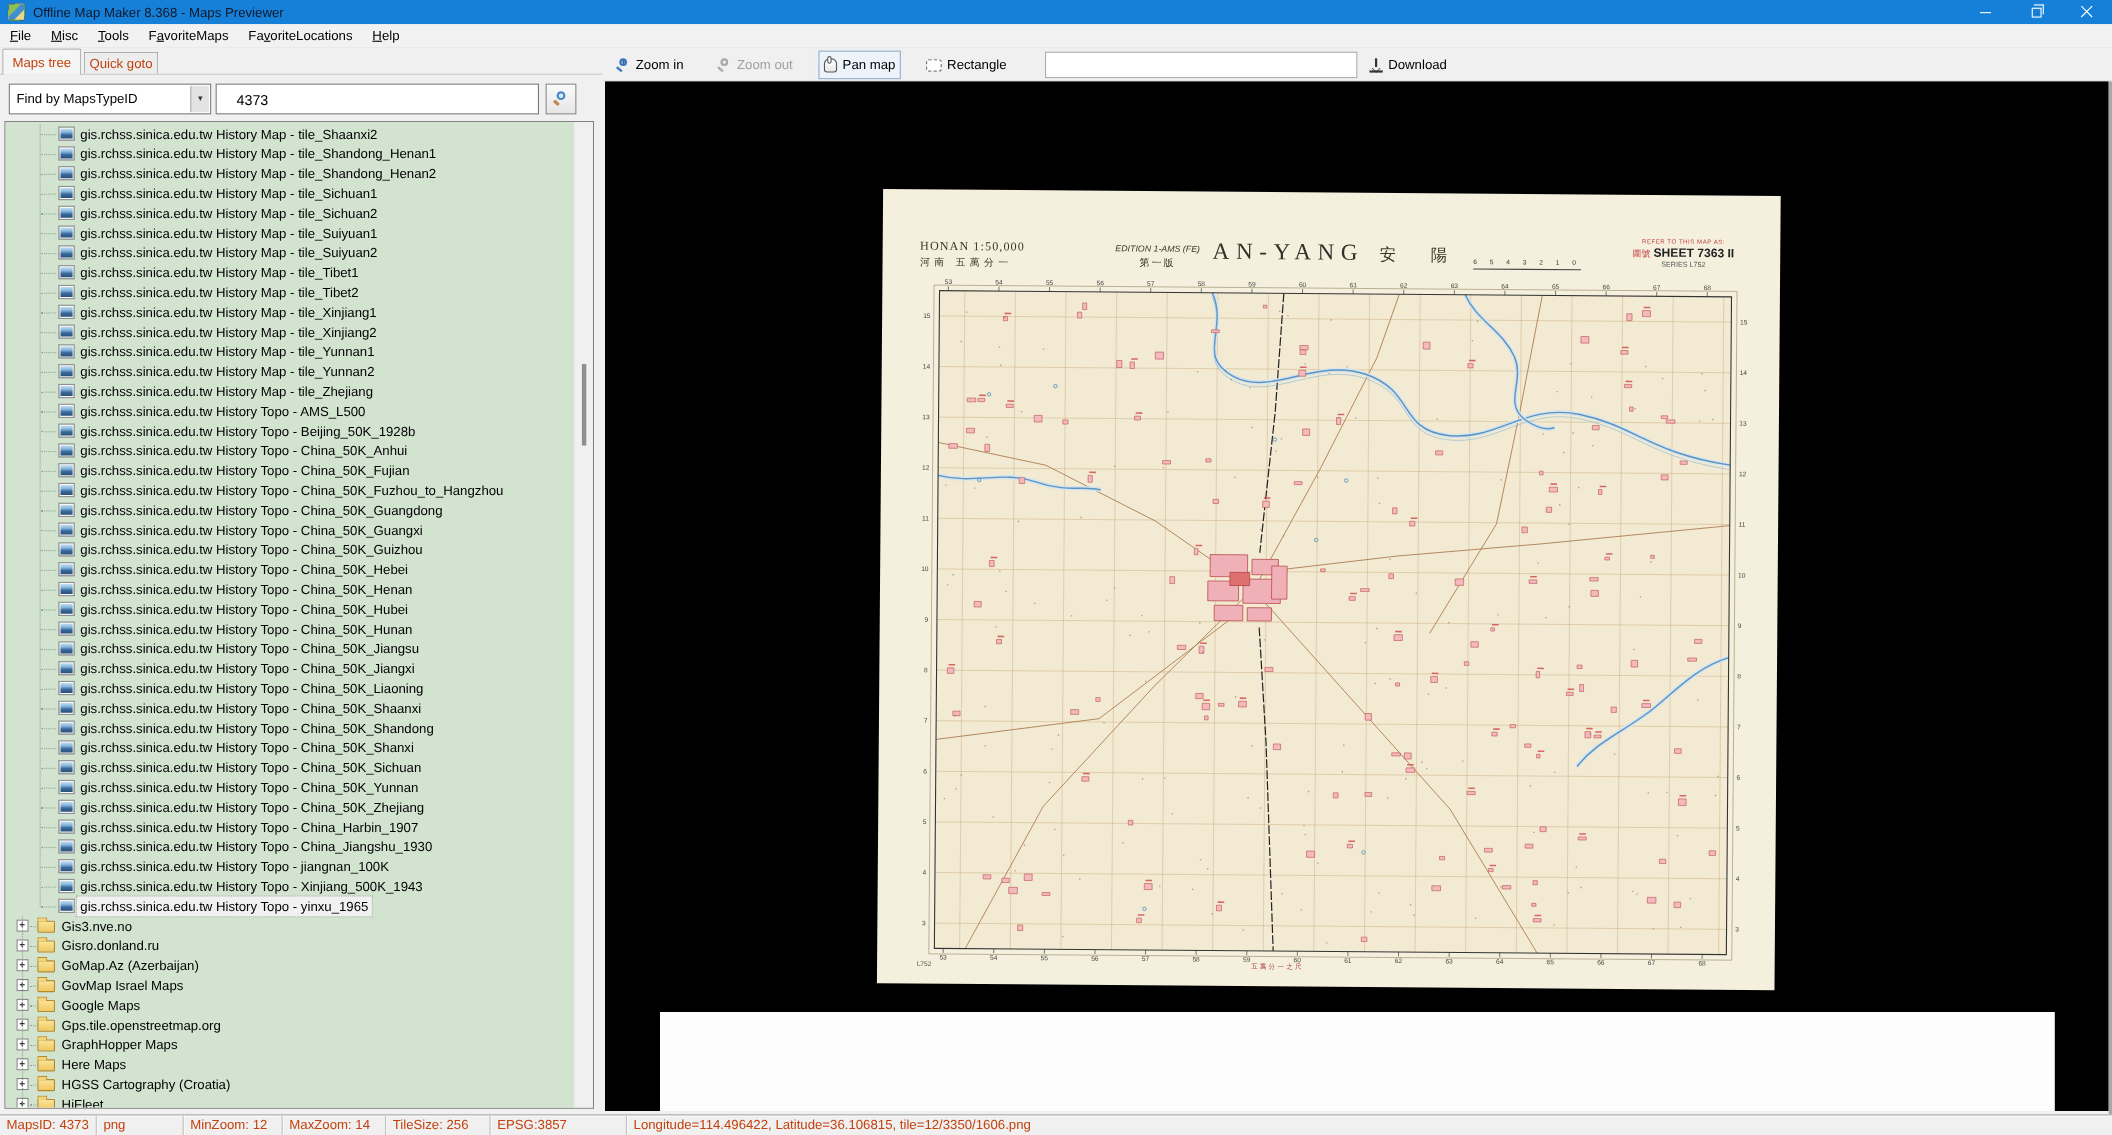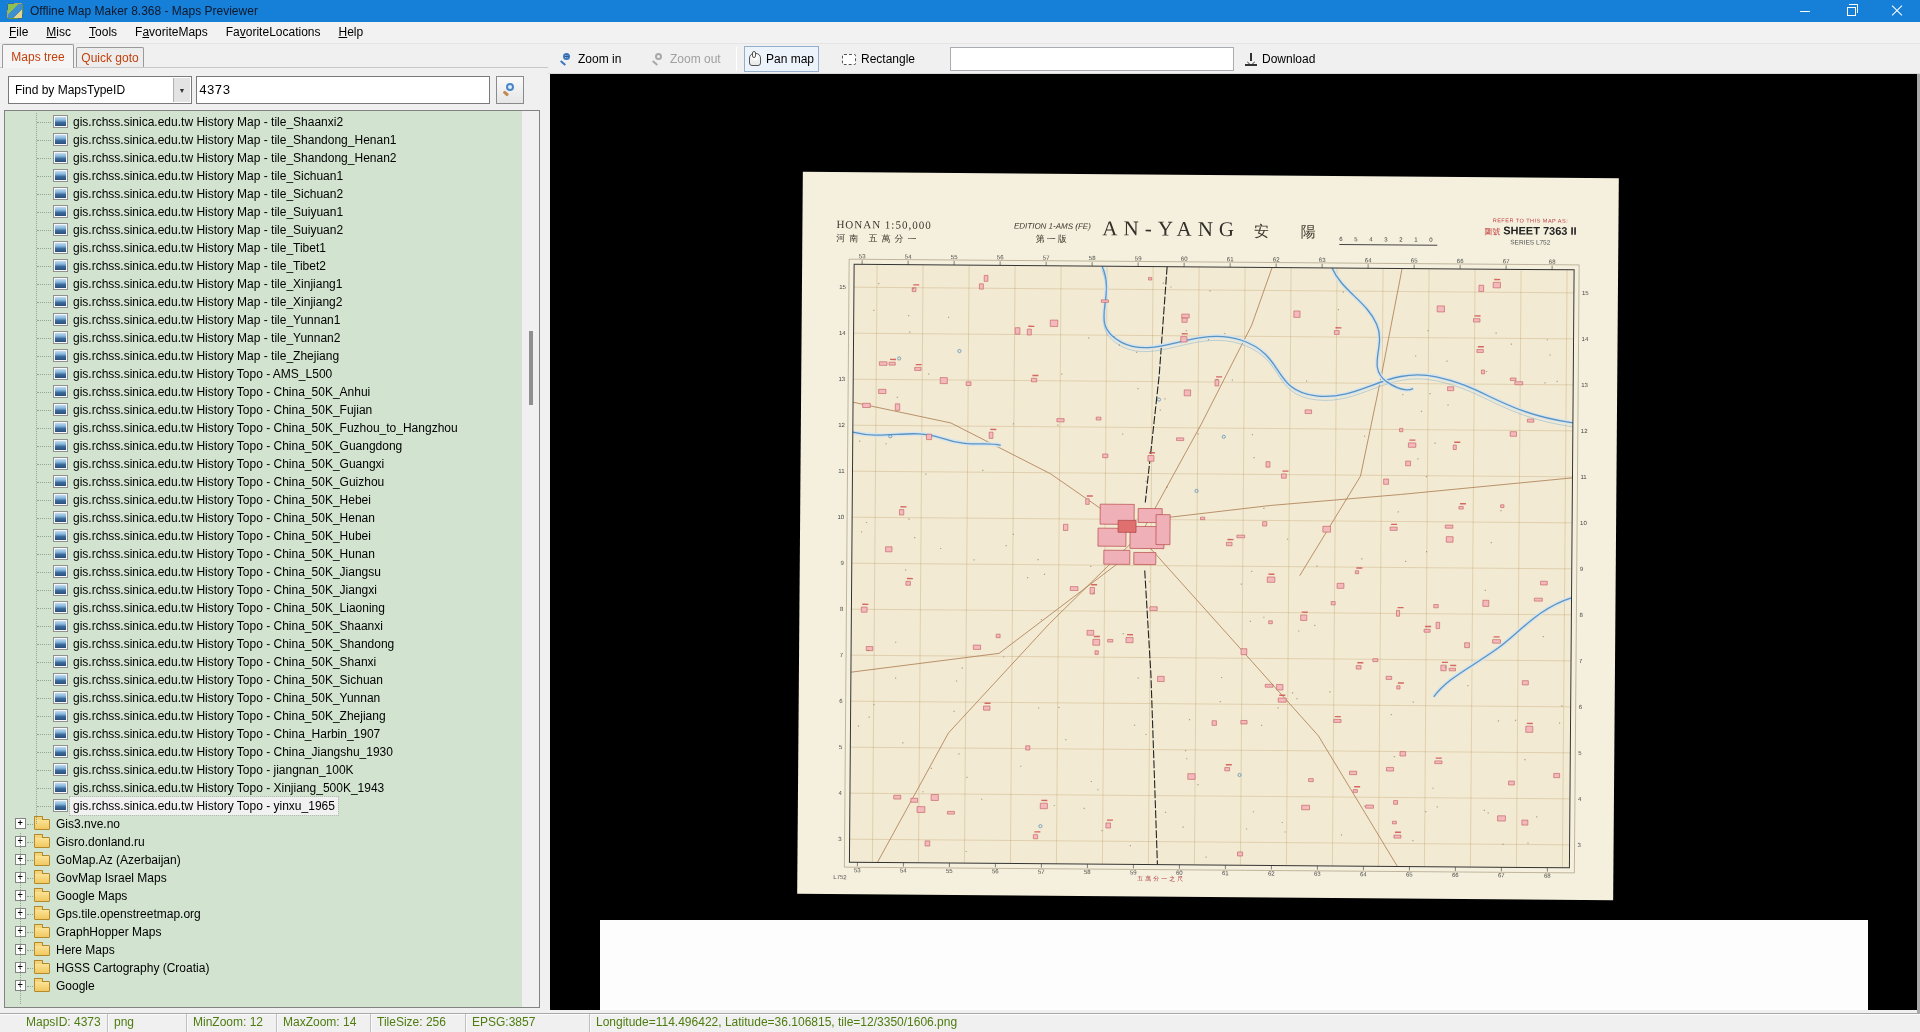--- a/index.html
+++ b/index.html
@@ -33,21 +33,21 @@
     border-bottom:none;border-radius:2px 2px 0 0;display:flex;align-items:center;justify-content:center;}
   #tab-maps-tree{left:2px;top:0;width:72px;height:24px;background:#f5f5f5;z-index:2;}
   #tab-quick-goto{left:76px;top:3px;width:68px;height:21px;background:#ededed;}
   #tabpage-line{position:absolute;left:0;top:23px;width:548px;height:1px;background:#fff;border-top:1px solid #c8c8c8;}
 
   #search-combo{position:absolute;left:8px;top:32px;width:184px;height:28px;background:#fff;border:1px solid #7a7a7a;font-size:12px;}
   #search-combo .val{position:absolute;left:6px;top:6px;white-space:nowrap;}
   #combo-arrow{position:absolute;right:1px;top:1px;bottom:1px;width:17px;background:#e3e3e3;border-left:1px solid #b0b0b0;
     display:flex;align-items:center;justify-content:center;font-size:7px;color:#333;}
   #search-input{position:absolute;left:196px;top:32px;width:294px;height:28px;border:1px solid #7a7a7a;
-    font-family:Liberation Mono, monospace;font-size:13px;padding:0 2px;background:#fff;}
+    font-family:Liberation Sans, sans-serif;font-size:13px;padding:0 18px;background:#fff;}
   #search-button{position:absolute;left:496px;top:32px;width:28px;height:28px;background:linear-gradient(#fafafa,#e6e6e6);
     border:1px solid #8a8a8a;display:flex;align-items:center;justify-content:center;}
   .magnifier{position:relative;width:14px;height:14px;}
   .magnifier .lens{position:absolute;left:3px;top:0;width:8px;height:8px;border:2px solid #4a86c8;border-radius:50%;background:#dceefc;}
   .magnifier .handle{position:absolute;left:0px;top:9px;width:6px;height:2.5px;background:#c08a50;transform:rotate(40deg);border-radius:1px;}
 
   #tree-box{position:absolute;left:4px;top:66px;width:536px;height:898px;border:1px solid #828282;background:#f0f0f0;overflow:hidden;text-align:center;}
   #tree-green{position:absolute;left:0;top:0;width:517px;height:100%;background:var(--tree_bg,#d2e4d0);overflow:hidden;}
   #tree-rows{position:absolute;left:0;top:2px;width:100%;}
   .tree-row{position:relative;height:18px;line-height:18px;font-size:12px;color:#000;white-space:nowrap;}
@@ -116,21 +116,21 @@
   #mp-sheet{left:652px;top:40px;width:152px;text-align:center;}
   #mp-sheet .refer{font-size:5.5px;color:#c04040;letter-spacing:.5px;}
   #mp-sheet .sheetno{font-size:11px;font-weight:bold;color:#222;margin-top:1px;}
   #mp-sheet .sheetno .zh{color:#c04040;font-size:8px;font-weight:normal;margin-right:3px;}
   #mp-sheet .series{font-size:6.5px;color:#555;margin-top:1px;}
   #mp-footer{left:36px;top:702px;font-size:6px;color:#555;}
   #mp-footer-zh{left:340px;top:700px;font-size:6px;color:#b04040;letter-spacing:2px;}
 
   
   #statusbar{position:absolute;left:0;top:1013px;width:1920px;height:19px;background:#f0f0f0;border-top:1px solid #a8a8a8;
-    box-shadow:inset 0 1px 0 #fdfdfd;display:flex;font-size:12px;color:#4d7c0f;padding-left:20px;}
+    box-shadow:inset 0 1px 0 #fdfdfd;display:flex;font-size:12px;color:#c2410c;}
   .status-seg{border-right:1px solid #c0c0c0;box-shadow:1px 0 0 #fafafa;padding:1px 0 0 6px;white-space:nowrap;overflow:hidden;}
 </style>
 </head>
 <body>
 
 <div id="titlebar">
   <div id="app-icon"></div>
   <div id="window-title">Offline Map Maker 8.368 - Maps Previewer</div>
   <div class="winbtn" id="btn-min">
       <div class="bar"></div>
@@ -243,20 +243,25 @@
             <span class="lbl">gis.rchss.sinica.edu.tw History Map - tile_Zhejiang</span>
           </div>
           <div class="tree-row child">
             <span class="stub"></span>
             <span class="img-icon"></span>
             <span class="lbl">gis.rchss.sinica.edu.tw History Topo - AMS_L500</span>
           </div>
           <div class="tree-row child">
             <span class="stub"></span>
             <span class="img-icon"></span>
+            <span class="lbl">gis.rchss.sinica.edu.tw History Topo - Beijing_50K_1928b</span>
+          </div>
+          <div class="tree-row child">
+            <span class="stub"></span>
+            <span class="img-icon"></span>
             <span class="lbl">gis.rchss.sinica.edu.tw History Topo - China_50K_Anhui</span>
           </div>
           <div class="tree-row child">
             <span class="stub"></span>
             <span class="img-icon"></span>
             <span class="lbl">gis.rchss.sinica.edu.tw History Topo - China_50K_Fujian</span>
           </div>
           <div class="tree-row child">
             <span class="stub"></span>
             <span class="img-icon"></span>
@@ -418,21 +423,21 @@
           <div class="tree-row folder">
             <span class="plusbox"></span>
             <span class="fstub"></span>
             <span class="folder-icon"></span>
             <span class="lbl">HGSS Cartography (Croatia)</span>
           </div>
           <div class="tree-row folder">
             <span class="plusbox"></span>
             <span class="fstub"></span>
             <span class="folder-icon"></span>
-            <span class="lbl">Google</span>
+            <span class="lbl">HiFleet</span>
           </div>
         </div>
     <div class="vline" style="left: 31px; top: 2px; height: 711px;"></div>
         <div class="vline" style="left: 15px; top: 722px; height: 171px;"></div>
       </div>
     <div id="tree-scrolltrack">
       <div id="tree-scrollthumb"></div>
     </div>
   </div>
 </div>

